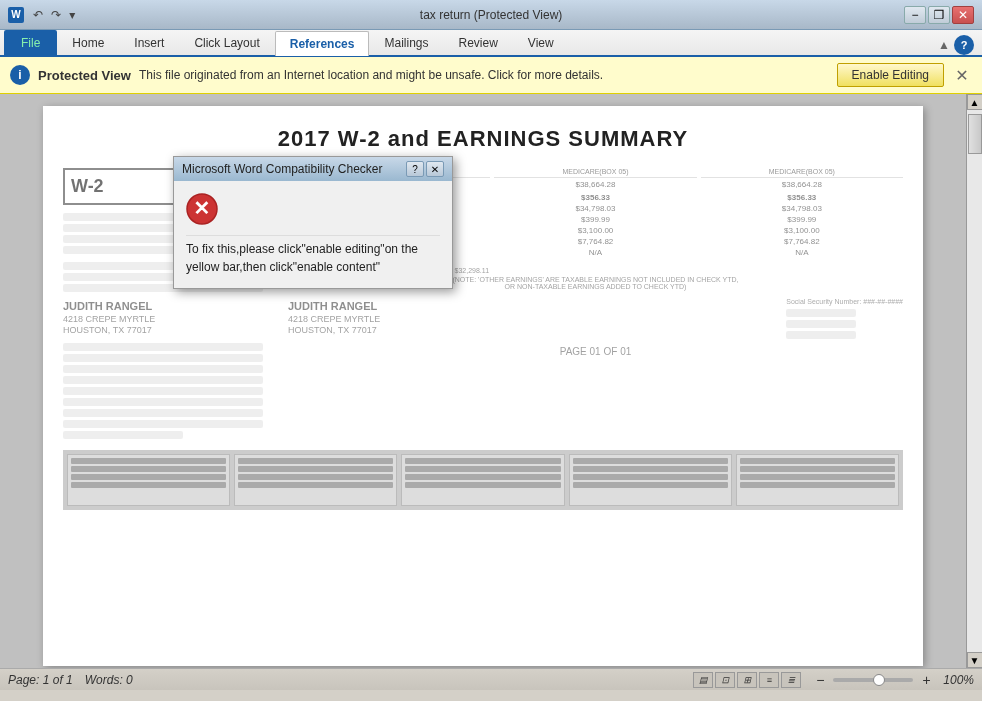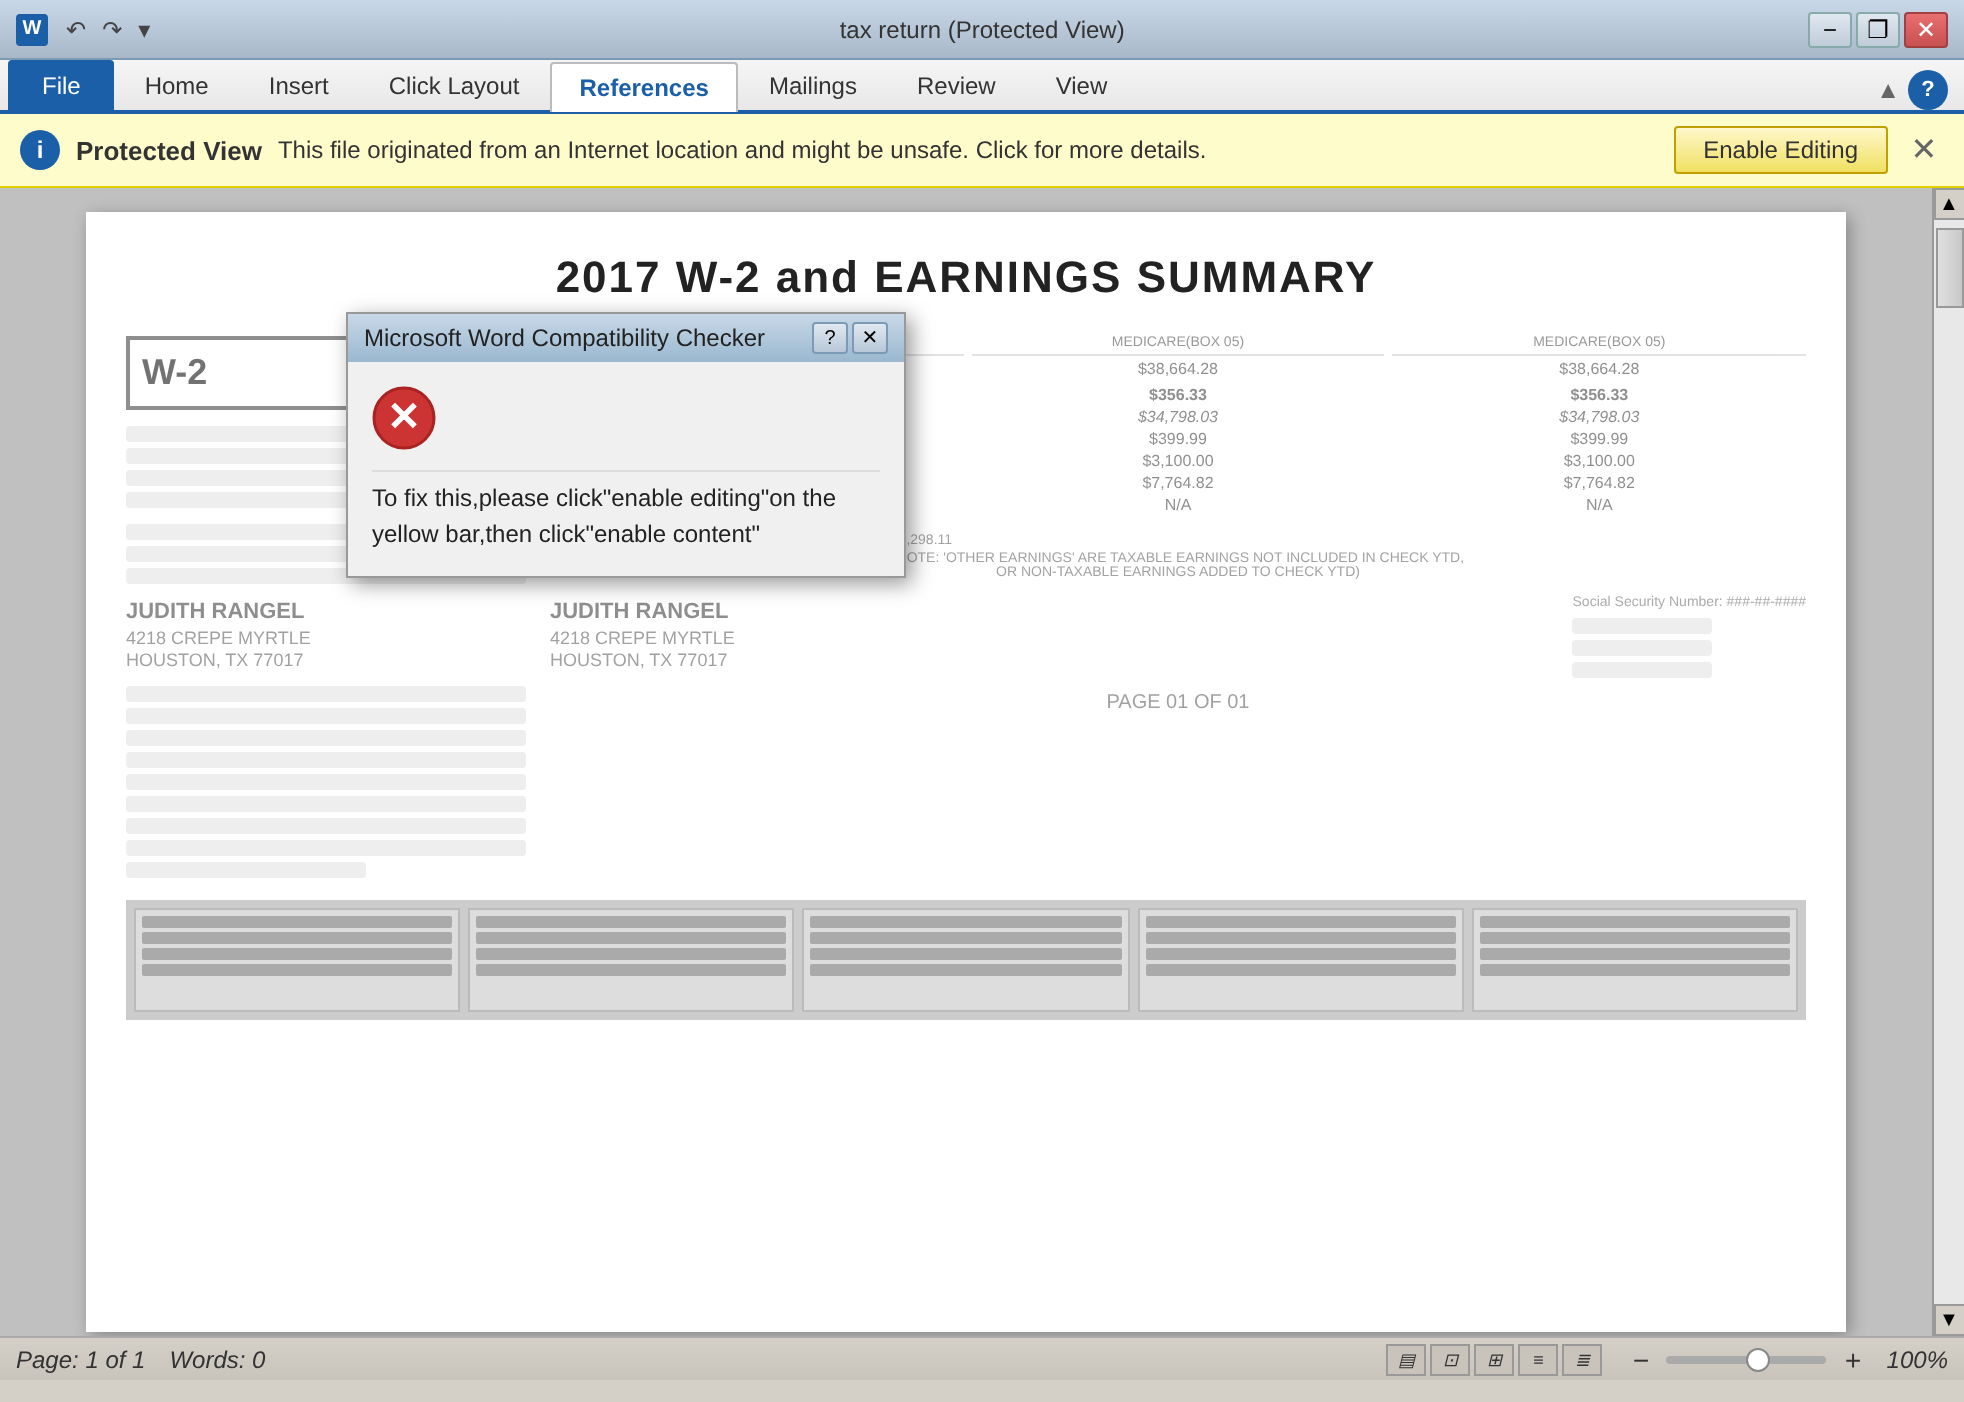--- a/index.html
+++ b/index.html
@@ -20,21 +20,21 @@
     .title-bar-center { font-size: 12px; color: #333; }
     .title-bar-controls { display: flex; gap: 2px; }
     .title-btn { width: 22px; height: 18px; display: flex; align-items: center; justify-content: center; font-size: 12px; border: 1px solid #8aa; border-radius: 2px; cursor: pointer; background: linear-gradient(to bottom, #e0e8f0, #c0ccd8); }
     .title-btn.close { background: linear-gradient(to bottom, #e87070, #c85050); color: white; border-color: #a04040; }
 
     
     .ribbon { background: linear-gradient(to bottom, #f5f5f5, #e8e8e8); border-bottom: 2px solid #1a5fa8; }
     .tabs-row { display: flex; align-items: flex-end; padding: 0 0 0 4px; }
     .tab { padding: 5px 14px; font-size: 12px; cursor: pointer; border-radius: 2px 2px 0 0; color: #333; border: 1px solid transparent; border-bottom: none; }
     .tab.active { background: white; border-color: #bbb; color: #1a5fa8; font-weight: bold; margin-bottom: -1px; z-index: 2; }
-    .tab.file { background: #1a5fa8; color: #ffffff; padding: 5px 16px; border-radius: 2px 2px 0 0; }
+    .tab.file { background: #1a5fa8; color: #86efac; padding: 5px 16px; border-radius: 2px 2px 0 0; }
     .ribbon-help { margin-left: auto; display: flex; align-items: center; gap: 4px; padding-right: 8px; }
     .help-btn { width: 20px; height: 20px; background: #1a5fa8; color: white; border-radius: 50%; display: flex; align-items: center; justify-content: center; font-size: 11px; cursor: pointer; font-weight: bold; }
 
     
     .protected-view-bar {
       background: #fffccc;
       border-bottom: 1px solid #e0d000;
       display: flex; align-items: center;
       padding: 6px 10px;
       gap: 8px;
@@ -60,21 +60,21 @@
     .scroll-up, .scroll-down { width: 16px; height: 16px; background: #d4d0c8; border: 1px solid #999; display: flex; align-items: center; justify-content: center; font-size: 10px; cursor: pointer; }
     .scroll-track { flex: 1; background: #e8e8e8; width: 100%; position: relative; }
     .scroll-thumb { width: 14px; height: 40px; background: linear-gradient(to right, #e0e0e0, #c8c8c8); border: 1px solid #999; position: absolute; top: 4px; left: 1px; }
 
     .page-area { flex: 1; overflow: hidden; display: flex; align-items: flex-start; justify-content: center; padding: 12px; position: relative; }
     .page { width: 880px; min-height: 560px; background: white; box-shadow: 2px 2px 8px rgba(0,0,0,0.3); position: relative; padding: 20px; }
 
     
     .doc-header { text-align: center; margin-bottom: 16px; }
     .doc-title { font-size: 22px; font-weight: bold; color: #222; letter-spacing: 1px; }
-    .doc-cols { display: flex; gap: 12px; }
+    .doc-cols { display: flex; gap: 25px; }
     .doc-left { width: 200px; flex-shrink: 0; }
     .doc-right { flex: 1; }
 
     .w2-box { border: 2px solid #333; padding: 6px; margin-bottom: 8px; }
     .w2-label { font-size: 18px; font-weight: bold; }
 
     .blurred-line { height: 8px; background: #ccc; border-radius: 2px; margin: 3px 0; opacity: 0.6; }
     .blurred-line.short { width: 60%; }
     .blurred-line.med { width: 80%; }
     .blurred-line.full { width: 100%; }
@@ -241,21 +241,21 @@
           <div class="right-cols">
             <div class="right-val">$38,664.28</div>
             <div class="right-val">$38,664.28</div>
             <div class="right-val">$38,664.28</div>
           </div>
           <div class="right-cols" style="margin-top:4px;font-weight:bold;">
             <div class="right-val">$356.33</div>
             <div class="right-val">$356.33</div>
             <div class="right-val">$356.33</div>
           </div>
-          <div class="right-cols" style="margin-top:2px;font-style:italic;">
+          <div class="right-cols" style="margin-top:2px;">
             <div class="right-val">$34,798.03</div>
             <div class="right-val">$34,798.03</div>
             <div class="right-val">$34,798.03</div>
           </div>
           <div class="right-cols" style="margin-top:2px;">
             <div class="right-val">$399.99</div>
             <div class="right-val">$399.99</div>
             <div class="right-val">$399.99</div>
           </div>
           <div class="right-cols" style="margin-top:2px;">

